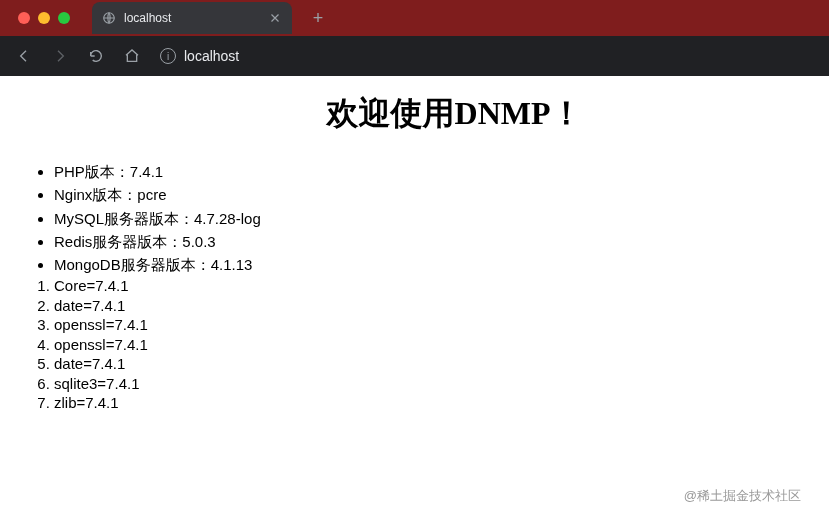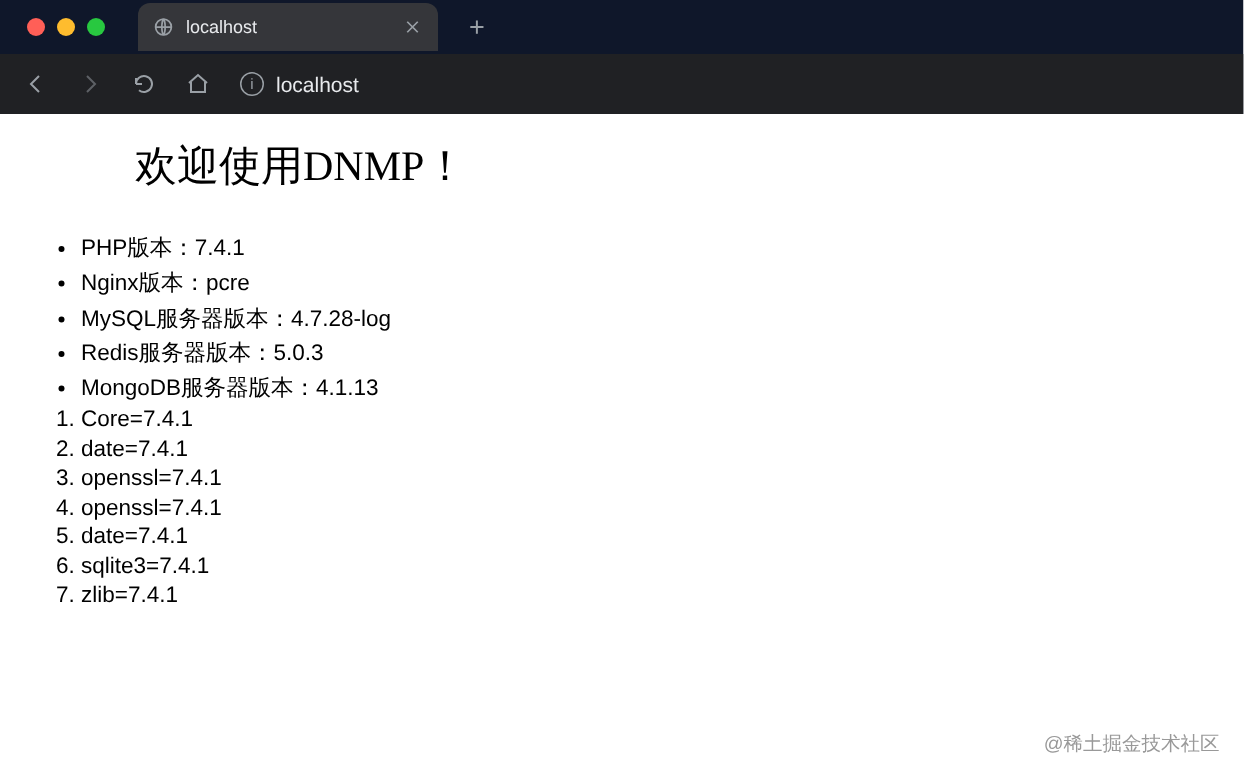--- a/index.html
+++ b/index.html
@@ -4,21 +4,21 @@
   <style>
     * { margin: 0; padding: 0; box-sizing: border-box; }
     body {
       font-family: -apple-system, BlinkMacSystemFont, "Segoe UI", sans-serif;
       background: #fff;
       width: 829px;
       height: 515px;
       overflow: hidden;
     }
     .browser-chrome {
-      background: #0f172a;
+      background: #7f1d1d;
       color: #fff;
     }
     .tab-bar {
       display: flex;
       align-items: center;
       height: 36px;
       padding-left: 10px;
       gap: 6px;
     }
     .window-controls {
@@ -88,22 +88,23 @@
       border-radius: 50%;
       display: flex; align-items: center; justify-content: center;
       font-size: 10px; color: #9aa0a6;
     }
     .content {
       padding: 10px 10px 10px 10px;
       font-family: SimSun, "Songti SC", Times, serif;
       color: #000;
     }
     .page-title {
-      font-size: 28px;
-      font-weight: normal;
+      font-size: 32px;
+      font-weight: bold;
+      text-align: center;
       margin: 6px 0 24px 0;
       padding-left: 80px;
     }
     .section-title {
       font-size: 22px;
       font-weight: bold;
       margin: 8px 0 20px 0;
     }
     ul.versions {
       list-style: disc;
@@ -114,21 +115,21 @@
     }
     ol.exts {
       list-style: decimal;
       padding-left: 44px;
       font-size: 15px;
       line-height: 1.3;
       font-family: -apple-system, BlinkMacSystemFont, "Segoe UI", sans-serif;
     }
     .watermark {
       position: absolute;
-      right: 16px;
+      right: 28px;
       bottom: 10px;
       color: #999;
       font-size: 13px;
       font-family: -apple-system, BlinkMacSystemFont, "Segoe UI", sans-serif;
     }
   </style>
 </head>
 <body>
 
 <div class="browser-chrome">

